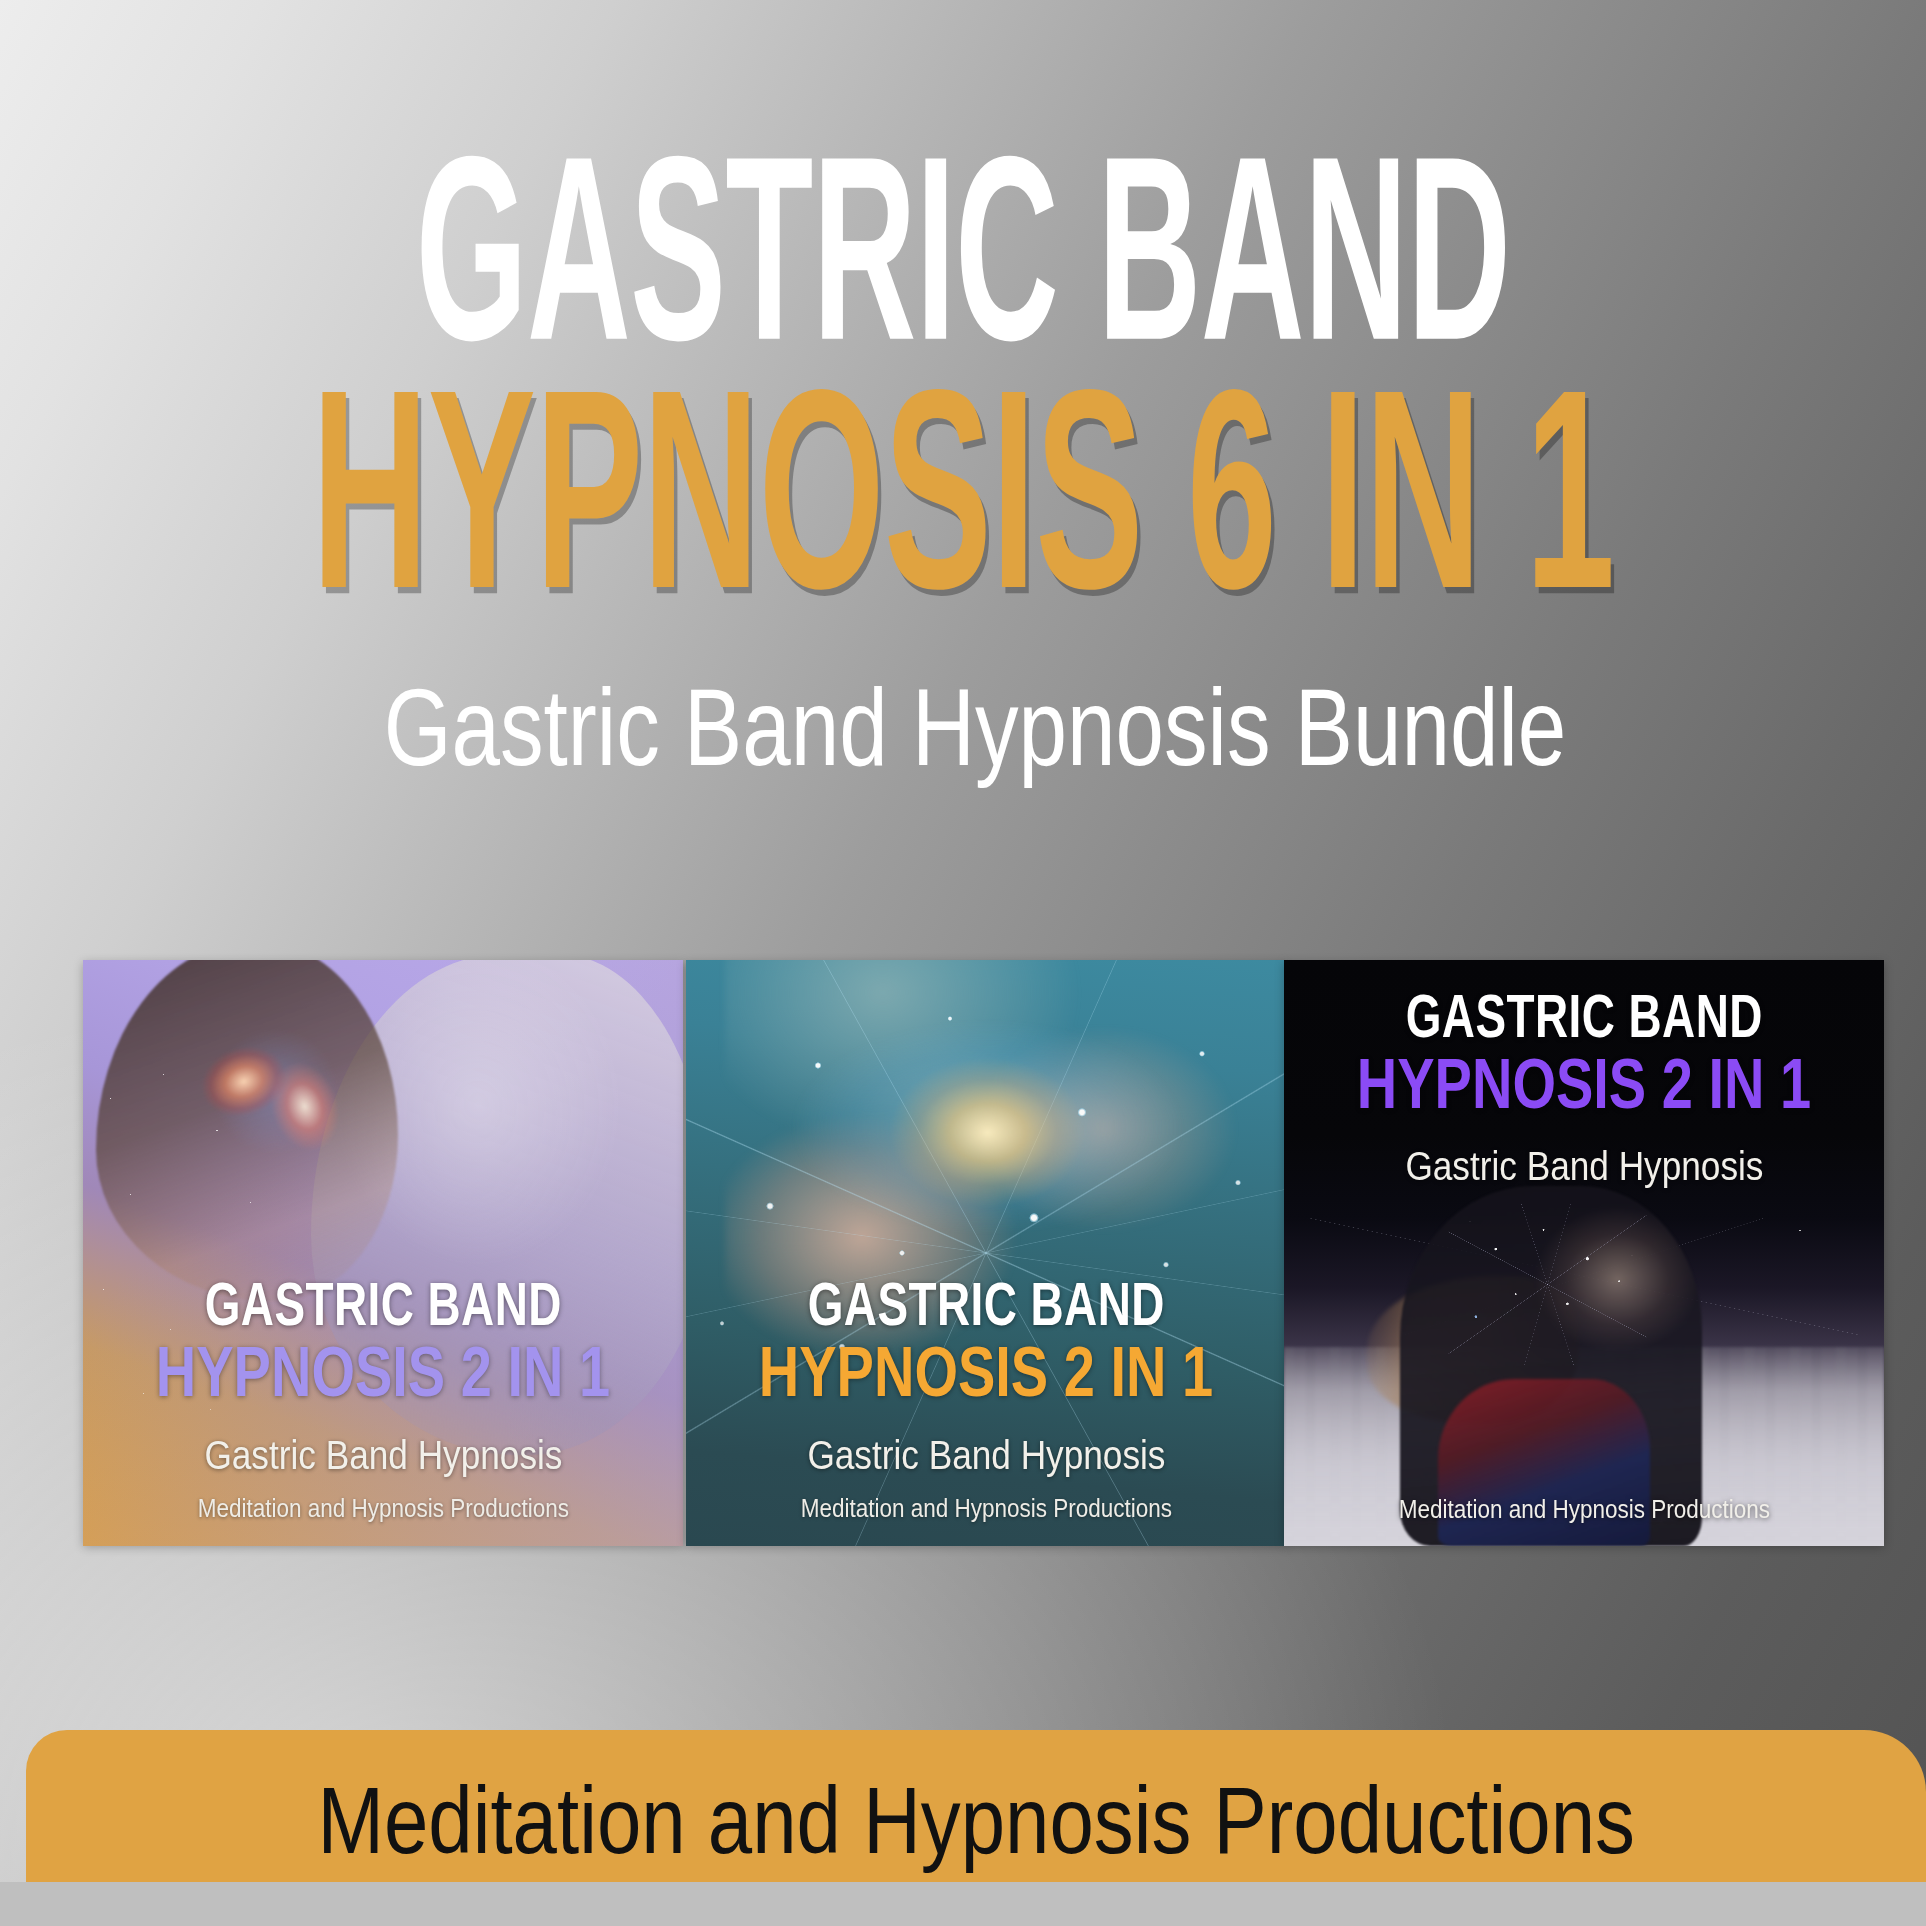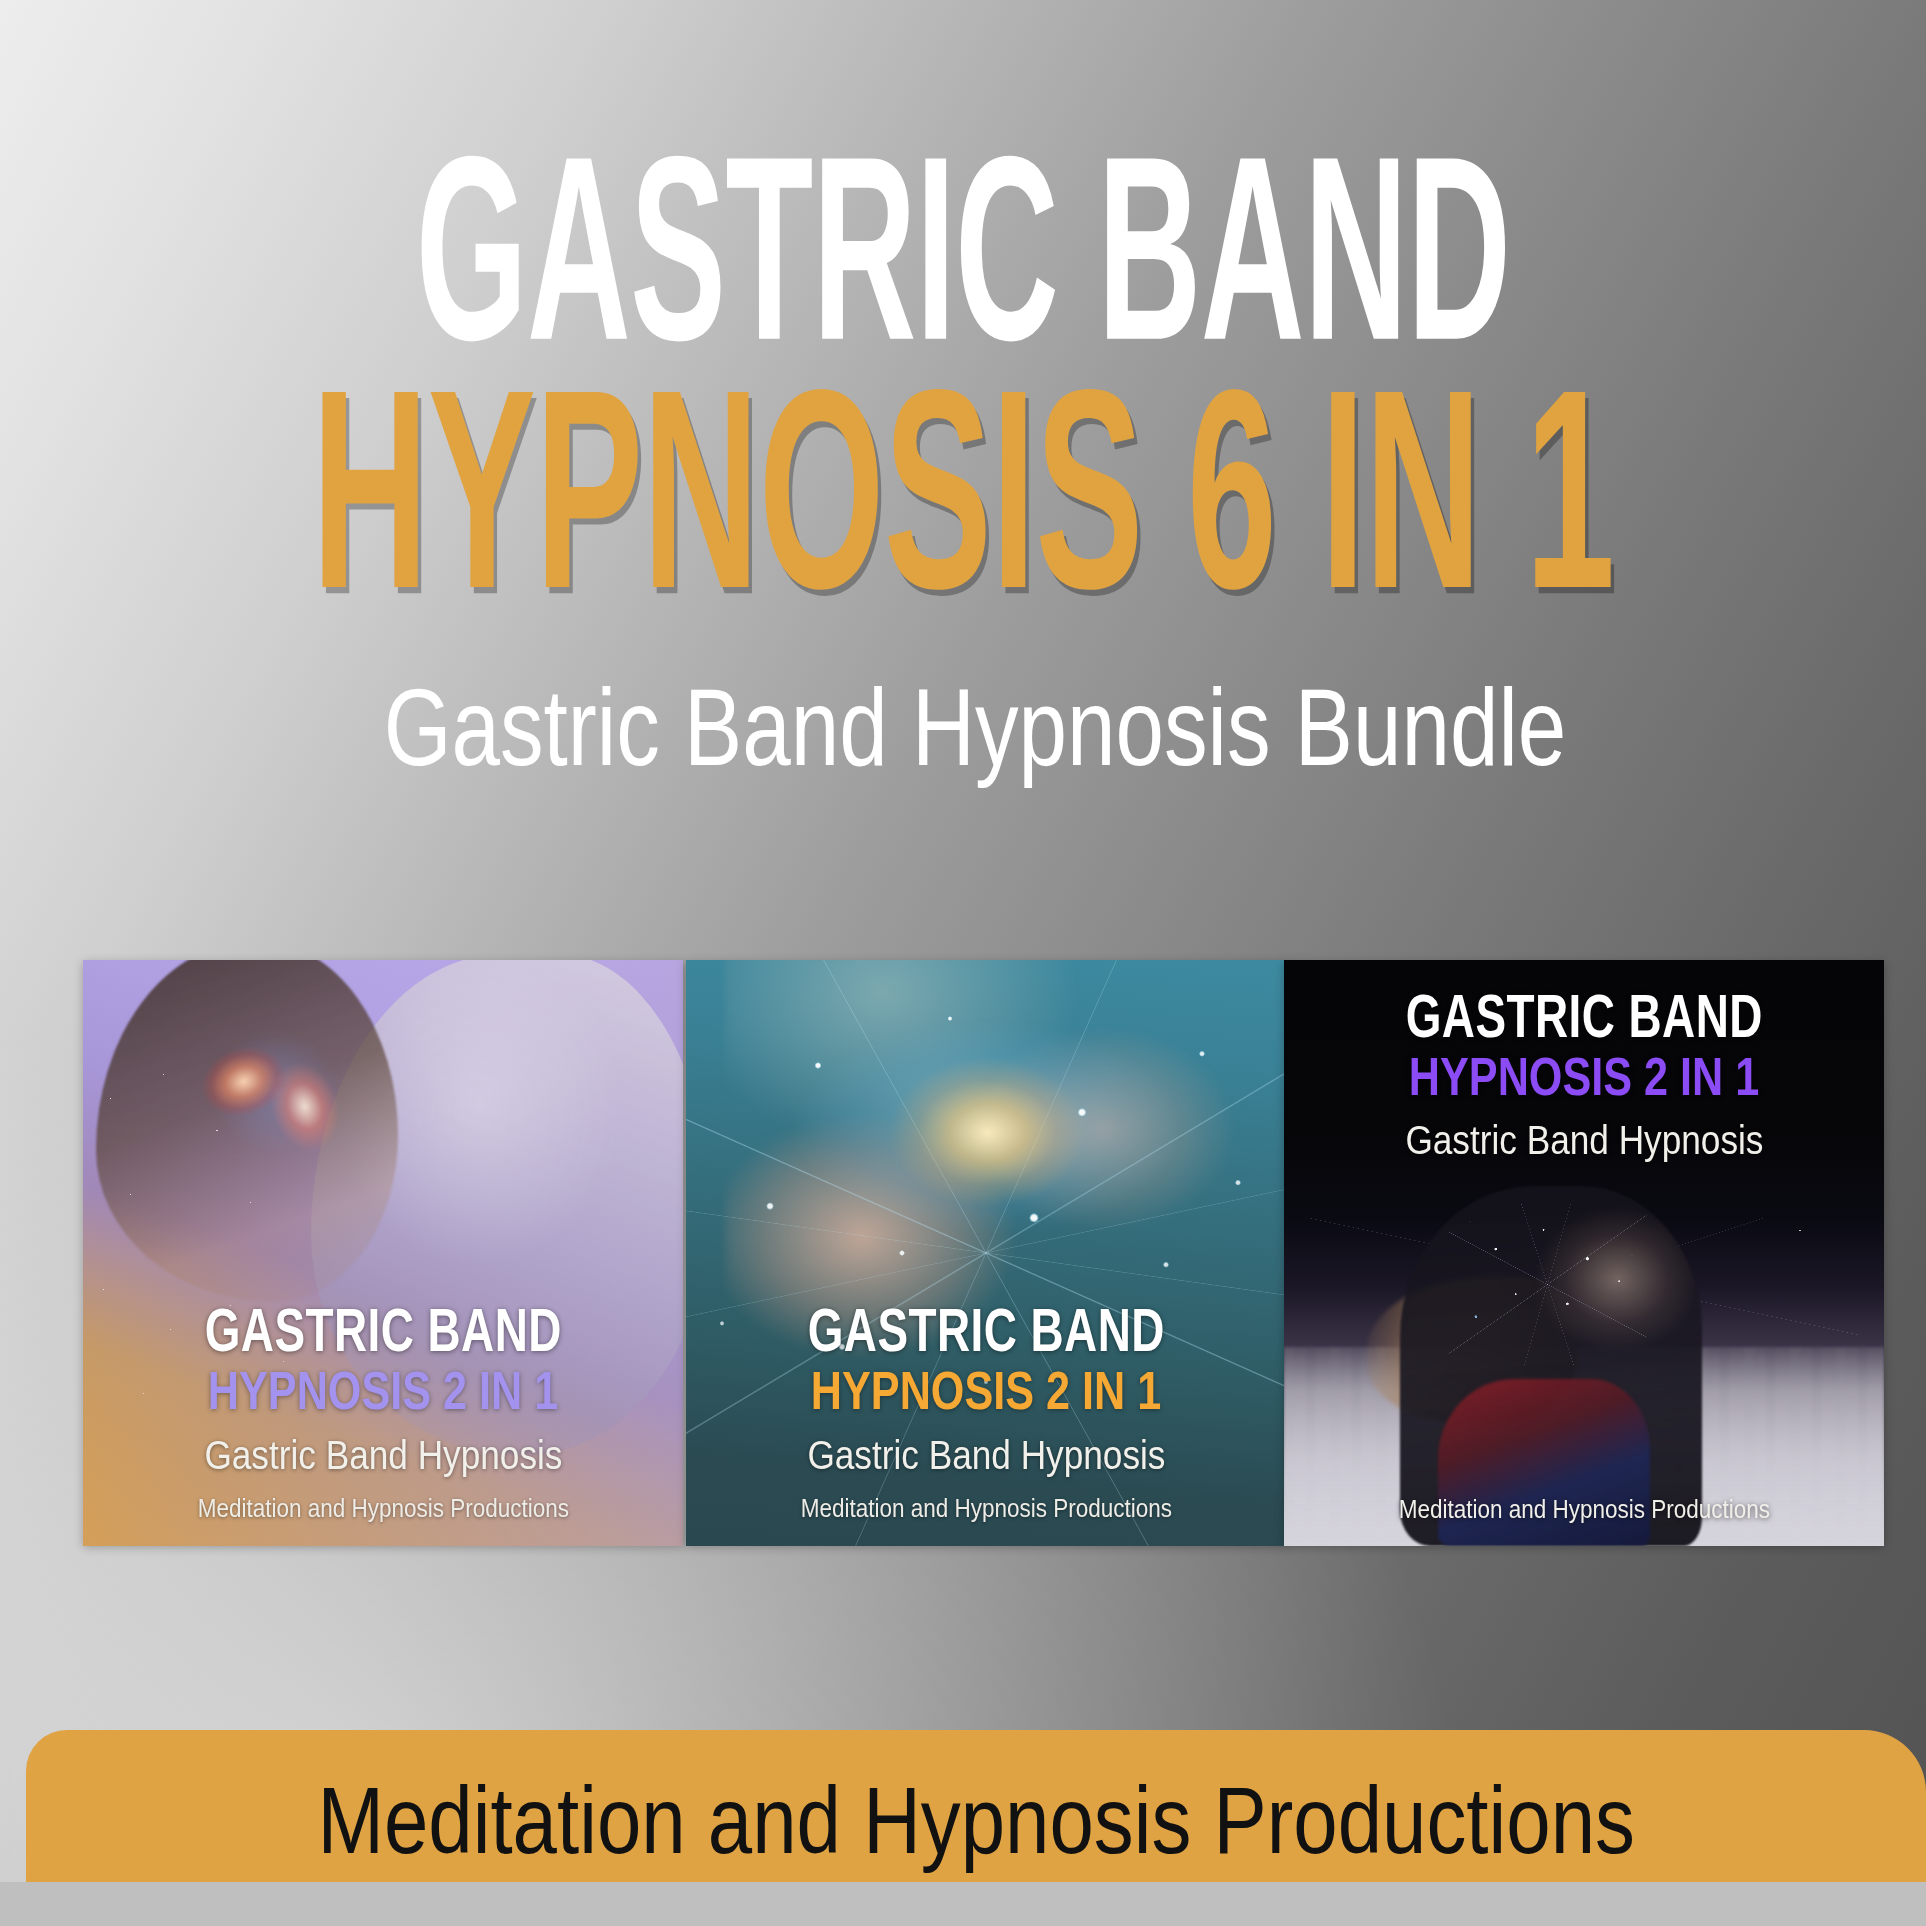--- a/index.html
+++ b/index.html
@@ -274,29 +274,29 @@
   .t-text.pos-top{top:27px;}
 
   .t-line1{
     font-weight:700;font-size:62px;line-height:.95;color:#ffffff;
     white-space:nowrap;letter-spacing:0.6px;
     text-shadow:0 1.3px 6.4px rgba(0,0,0,.45);
   }
   .t-line1 span{display:inline-block;transform:scaleX(.74);transform-origin:center;}
 
   .t-line2{
-    font-weight:700;font-size:54px;line-height:.95;
+    font-weight:700;font-size:70px;line-height:.95;
     white-space:nowrap;letter-spacing:0px;margin-top:5.1px;
     text-shadow:0 1.3px 6.4px rgba(0,0,0,.40);
   }
   .t-line2 span{display:inline-block;transform:scaleX(.80);transform-origin:center;}
 
   .t-line3{
     font-weight:400;font-size:40px;line-height:1.15;color:#f2f0ea;
-    white-space:nowrap;margin-top:15px;
+    white-space:nowrap;margin-top:26px;
     text-shadow:0 1.3px 5.1px rgba(0,0,0,.45);
   }
   .t-line3 span{display:inline-block;transform:scaleX(.88);transform-origin:center;}
 
   .t-line4{
     font-weight:400;font-size:25px;line-height:1.15;color:#eeece6;
     white-space:nowrap;margin-top:16.7px;
     text-shadow:0 1.3px 3.9px rgba(0,0,0,.45);
   }
   .t-line4 span{display:inline-block;transform:scaleX(.90);transform-origin:center;}

